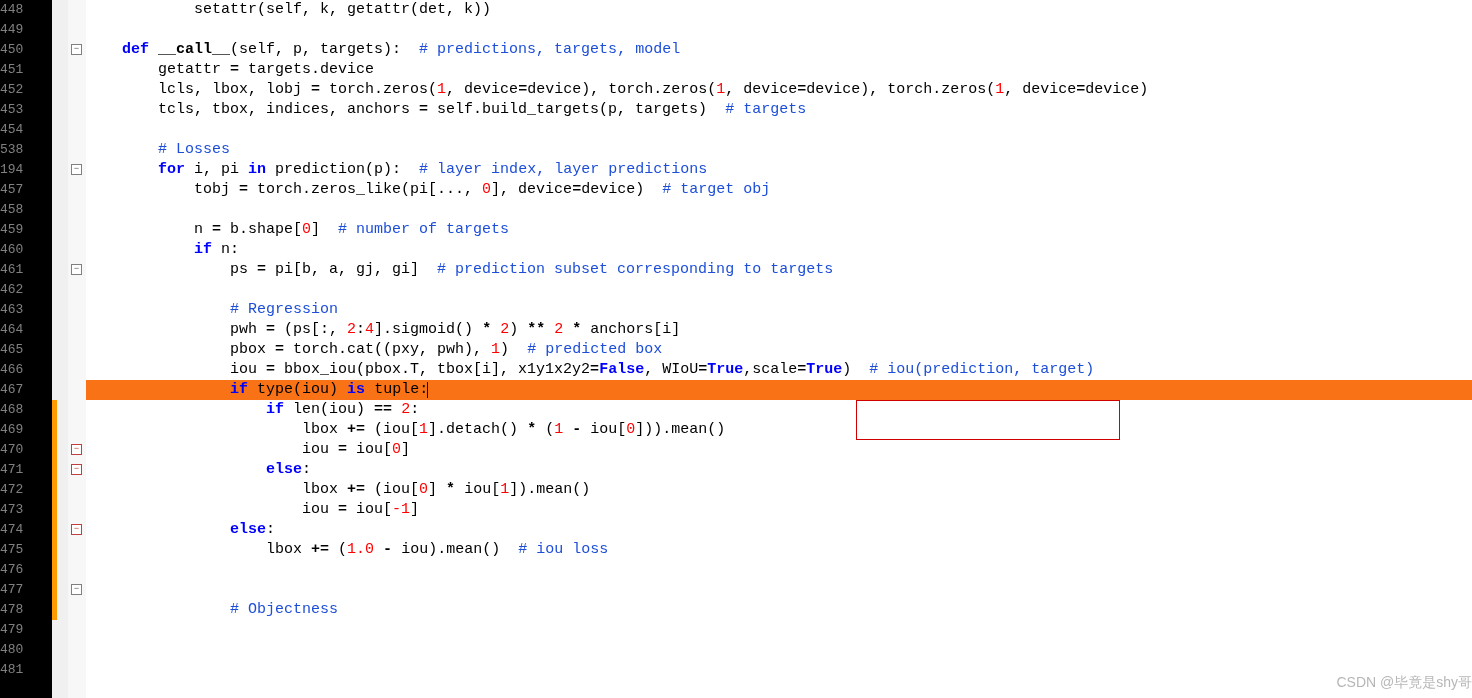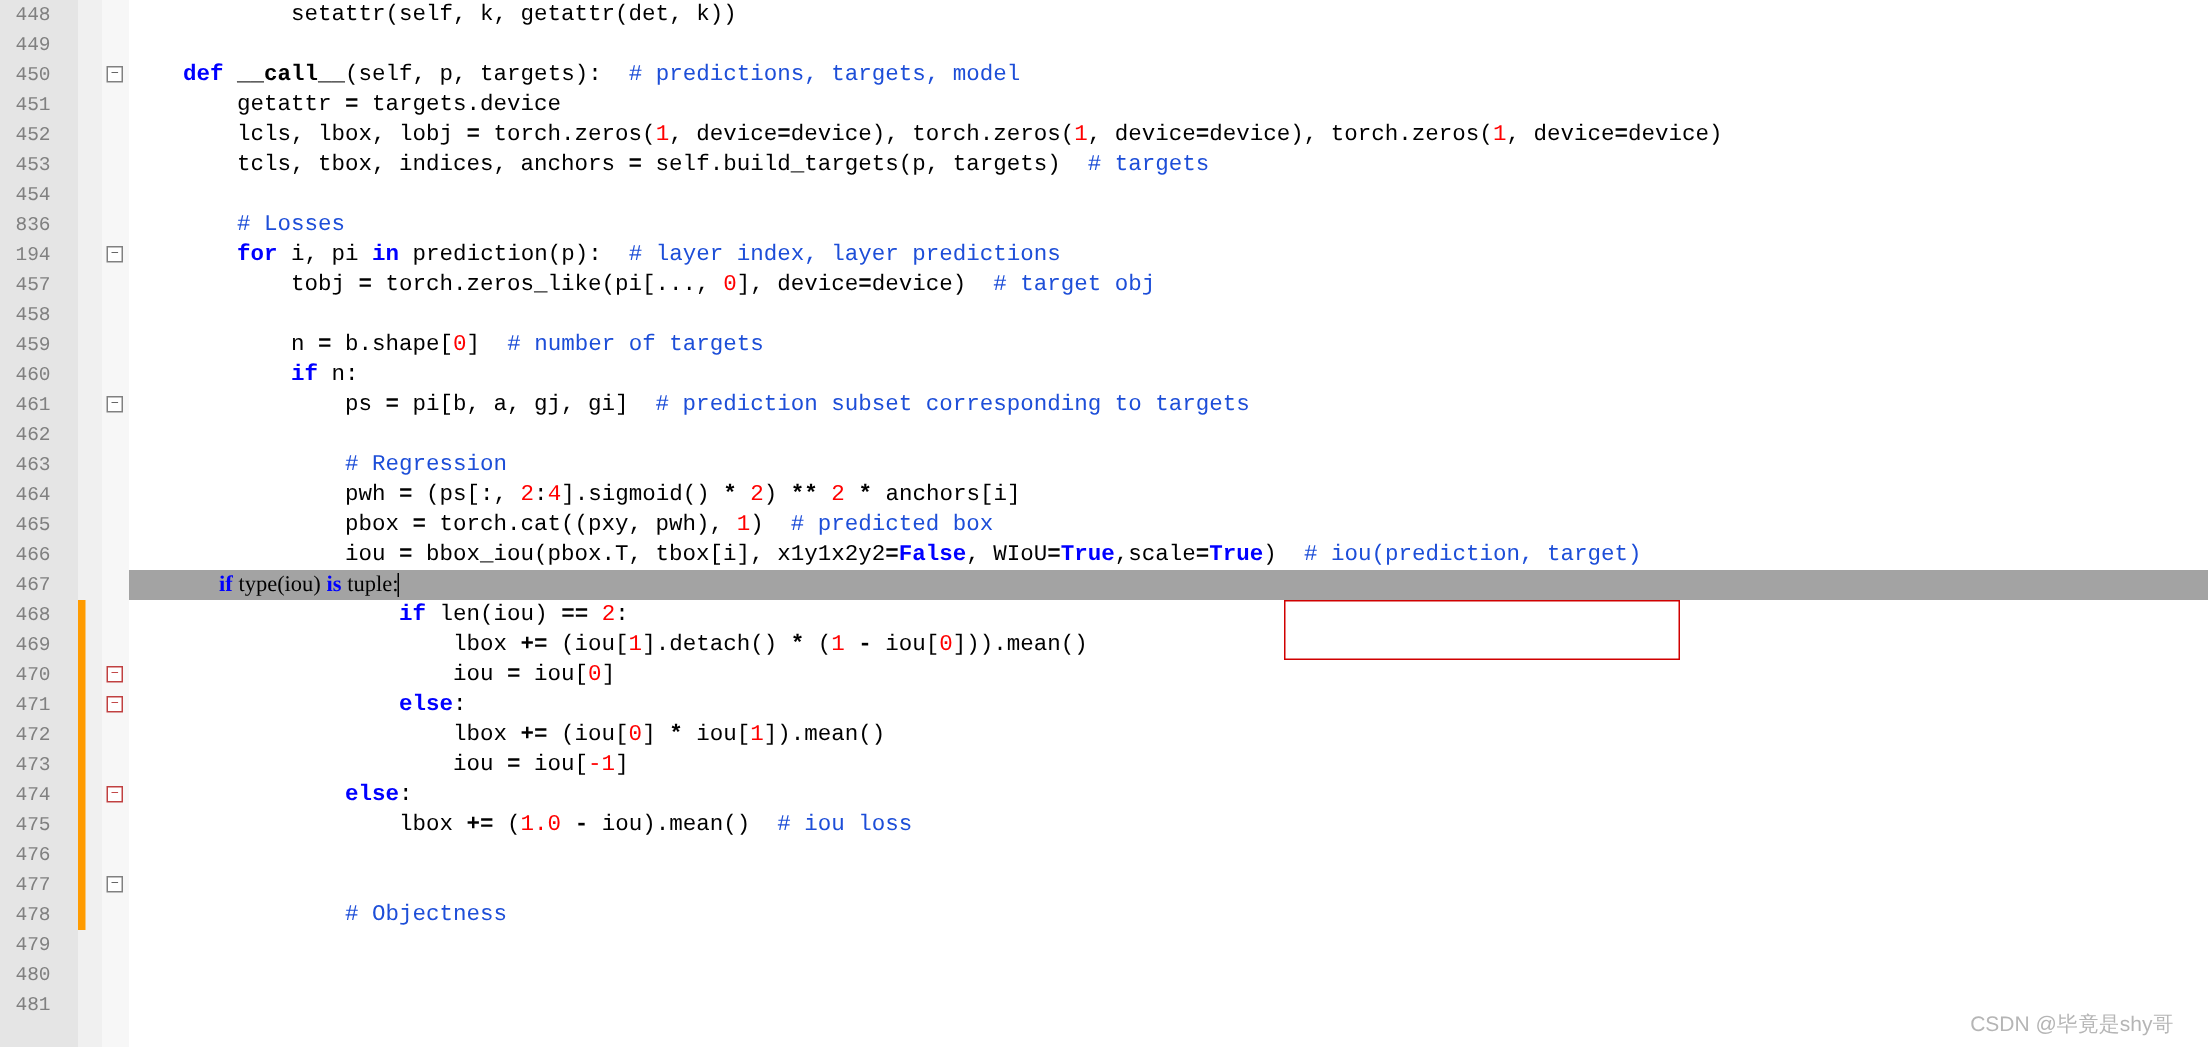--- a/index.html
+++ b/index.html
@@ -7,23 +7,23 @@
     font-family: Consolas, "Courier New", monospace;
     font-size: 15px;
     background: #ffffff;
     overflow: hidden;
     width: 1472px;
     height: 698px;
     position: relative;
   }
   .editor { display: flex; height: 100%; }
   .gutter {
-    background: #e5e5e5;
+    background: #000000;
     color: #808080;
-    text-align: center;
+    text-align: left;
     padding-right: 8px;
     width: 52px;
     user-select: none;
     flex-shrink: 0;
   }
   .gutter div { height: 20px; line-height: 20px; font-size: 13px; }
   .marker-col {
     width: 16px;
     background: #f0f0f0;
     flex-shrink: 0;
@@ -46,21 +46,21 @@
     width: 11px; height: 11px;
     left: 3px;
     border: 1px solid #808080;
     background: #fff;
     font-size: 9px; line-height: 8px;
     text-align: center; color: #606060;
   }
   .fold-box.red { border-color: #c04040; color: #c04040; }
   .code { flex: 1; position: relative; background: #fff; }
   .line { height: 20px; line-height: 20px; white-space: pre; position: relative; }
-  .line.hl { background: #a3a3a3; font-family: Liberation Serif, serif; }
+  .line.hl { background: #f97316; }
   .kw { color: #0000ff; font-weight: bold; }
   .fn { color: #000000; }
   .dunder { color: #000000; font-weight: bold; }
   .op { color: #000000; font-weight: bold; }
   .num { color: #ff0000; }
   .cm { color: #1d4ed8; }
   .bool { color: #0000ff; font-weight: bold; }
   .caret {
     display: inline-block;
     width: 1px;
@@ -70,40 +70,40 @@
     margin-left: -1px;
   }
   .red-rect {
     position: absolute;
     border: 1px solid #d00000;
     pointer-events: none;
   }
   .watermark {
     position: absolute;
     bottom: 6px;
-    right: 23px;
+    right: 0;
     color: rgba(120,120,120,0.55);
     font-family: Arial, sans-serif;
     font-size: 14px;
     pointer-events: none;
   }
 </style>
 </head>
 <body>
 
 <div class="editor">
   <div class="gutter" id="gutter">
       <div>448</div>
       <div>449</div>
       <div>450</div>
       <div>451</div>
       <div>452</div>
       <div>453</div>
       <div>454</div>
-      <div>836</div>
+      <div>538</div>
       <div>194</div>
       <div>457</div>
       <div>458</div>
       <div>459</div>
       <div>460</div>
       <div>461</div>
       <div>462</div>
       <div>463</div>
       <div>464</div>
       <div>465</div>

